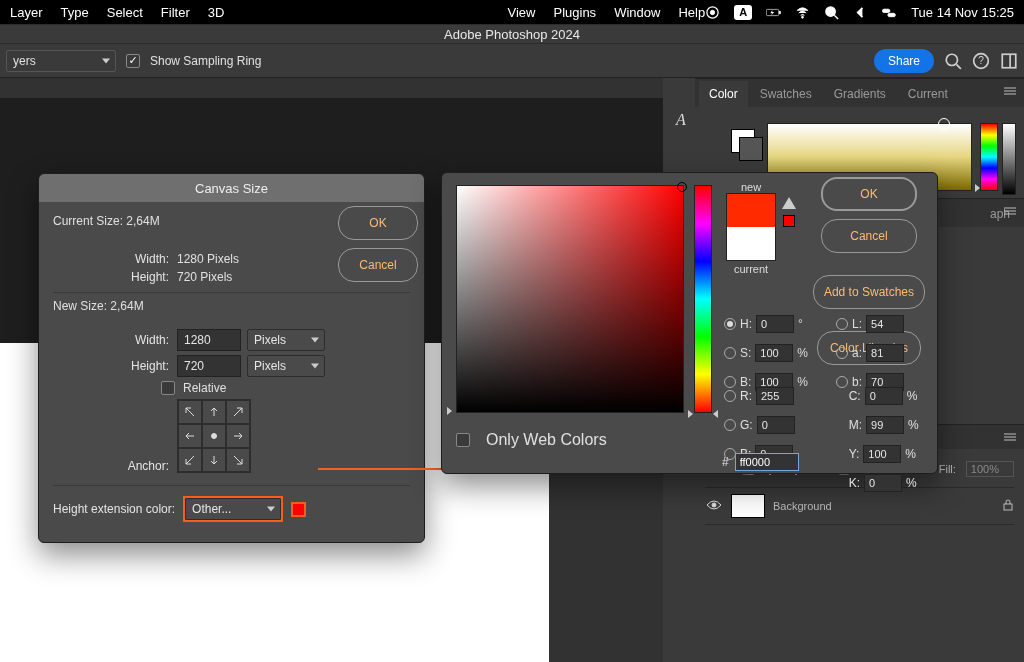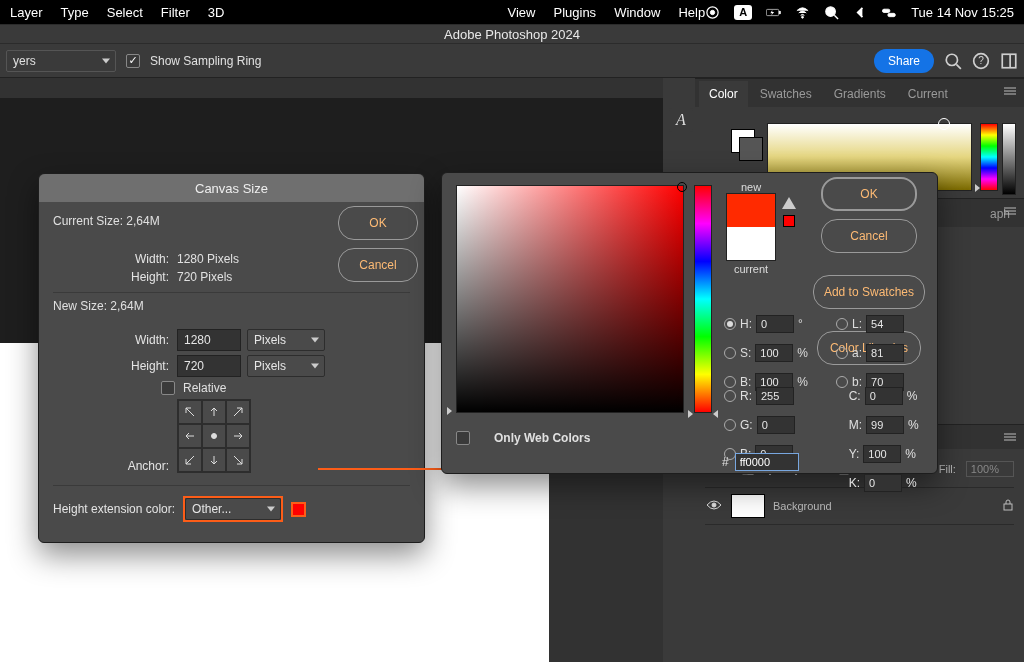--- a/index.html
+++ b/index.html
@@ -105,21 +105,21 @@
 .fields { position:absolute; left:282px; top:138px; font-size:12px; color:#ddd; }
 .frow { display:flex; align-items:center; gap:4px; height:22px; margin:2px 0;}
 .radio { width:12px;height:12px;border:1px solid #aaa;border-radius:50%; display:inline-block;}
 .radio.on::after{content:"";display:block;width:6px;height:6px;background:#ddd;border-radius:50%;margin:2px;}
 .frow input { width:38px; background:#333; border:1px solid #222; color:#e6e6e6; height:18px; font-size:11px; padding:0 4px; text-align:left;}
 .rgbcmyk { position:absolute; left:282px; top:210px; display:flex; gap:38px;}
 .col { display:flex; flex-direction:column; gap:3px; }
 .hexrow { position:absolute; left:280px; top:280px; display:flex; align-items:center; gap:6px;}
 .hexrow input { width:64px; background:#333; border:1px solid #78a7e0; color:#fff; height:18px; font-size:11px; padding:0 4px;}
 .hexrow input::selection { background:#1a4b8f; }
-.owc { position:absolute; left:14px; top:258px; display:flex; align-items:center; gap:24px; font-size:12px;font-weight:bold; }
+.owc { position:absolute; left:14px; top:258px; display:flex; align-items:center; gap:16px; font-size:16px; }
 
 .sel-wrap { position:relative; display:inline-block; }
 .sel-wrap::after { content:""; position:absolute; right:6px; top:50%; transform:translateY(-50%); width:0;height:0;border-left:4px solid transparent;border-right:4px solid transparent;border-top:5px solid #ccc; pointer-events:none;}
 
 </style>
 </head>
 <body>
 
 <div class="menubar">
   <div class="left">

